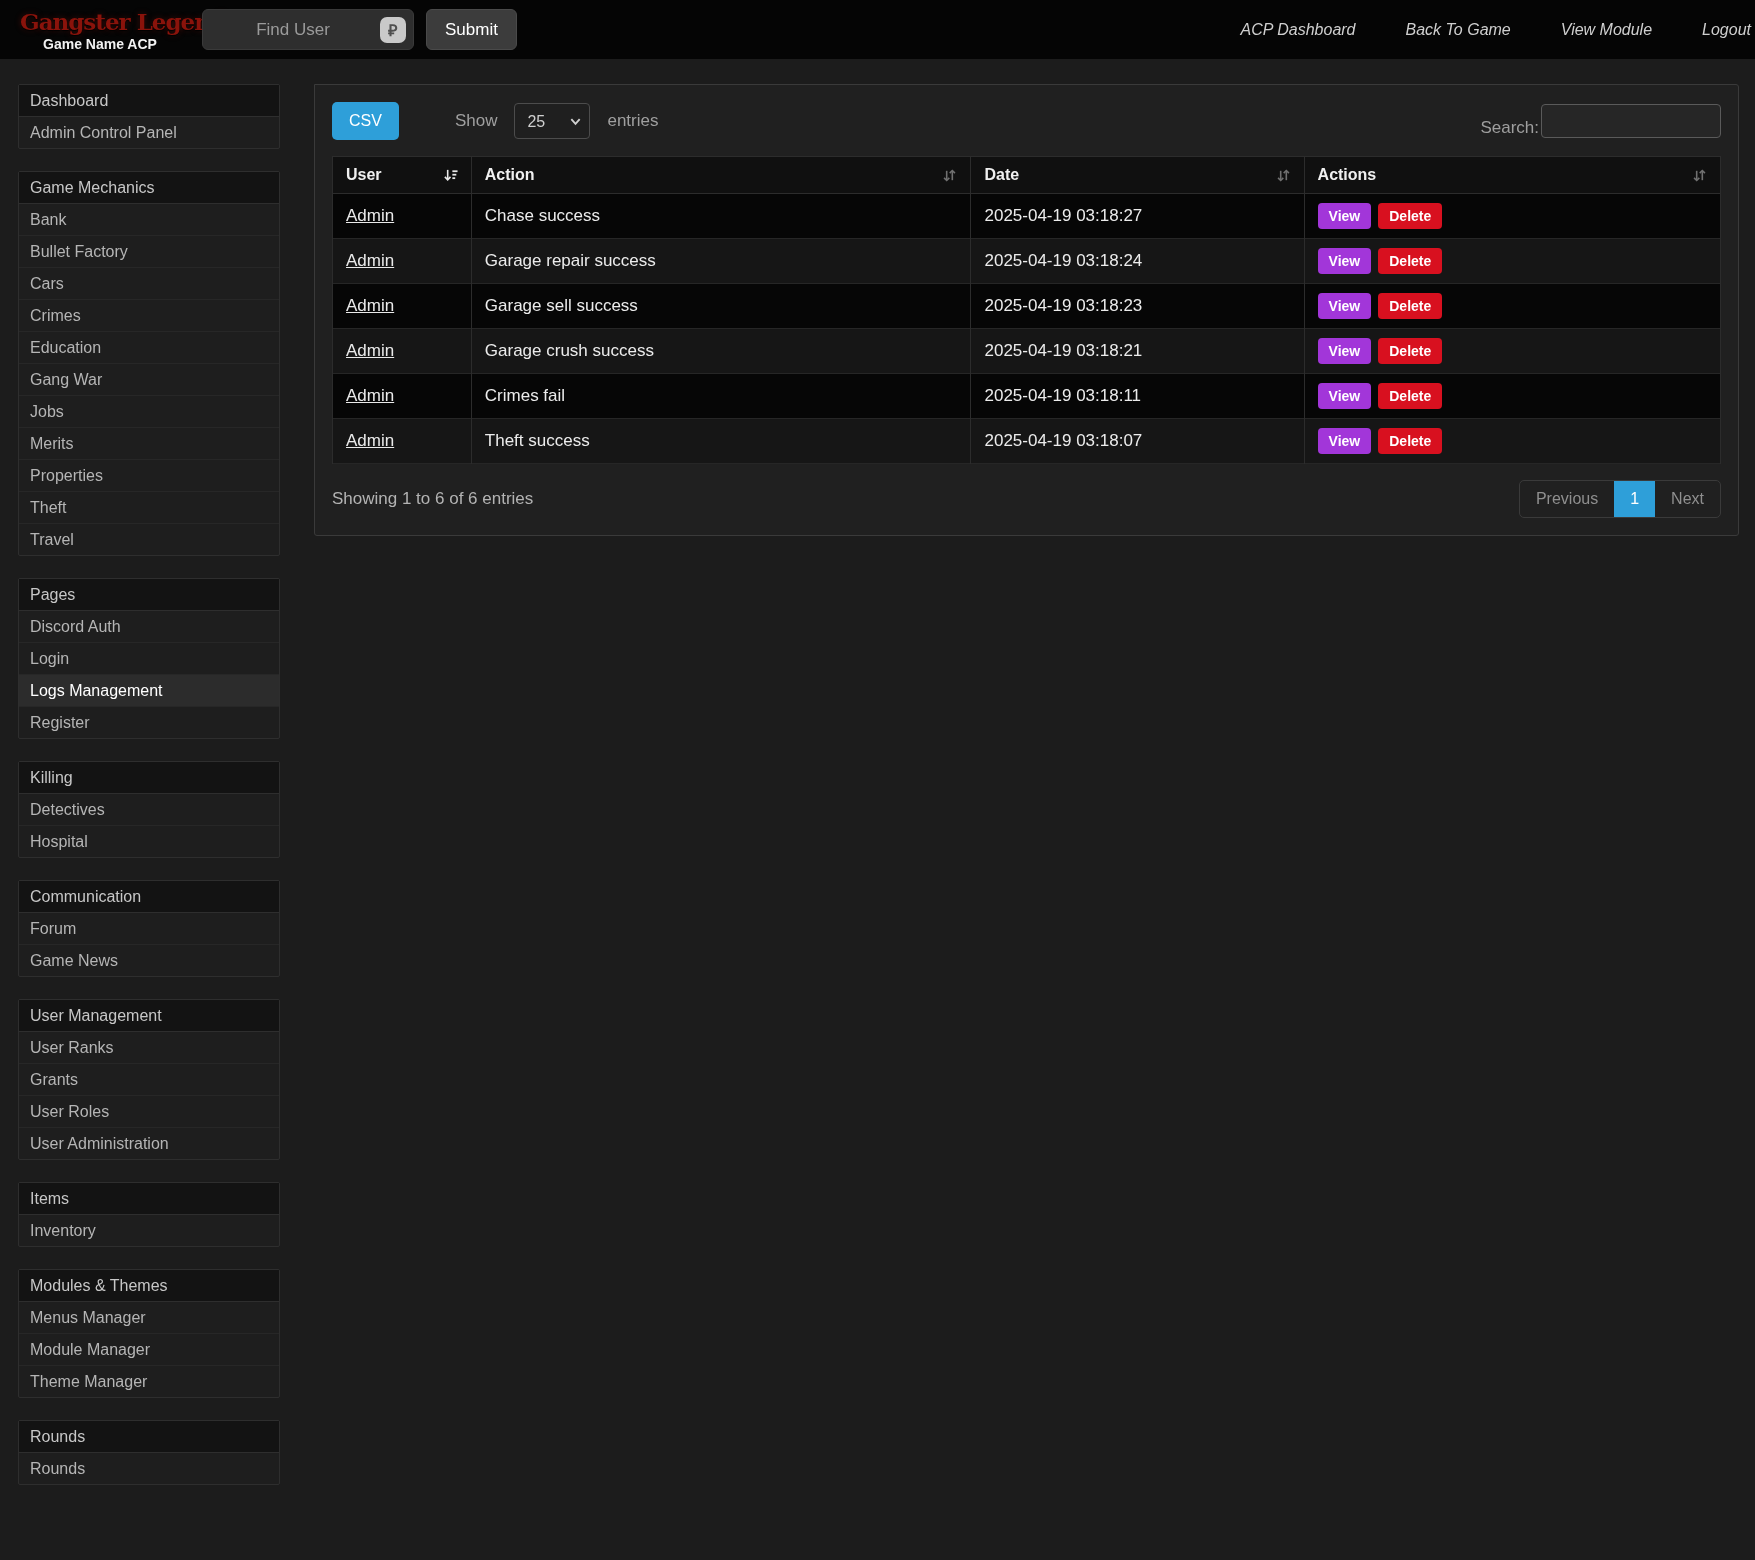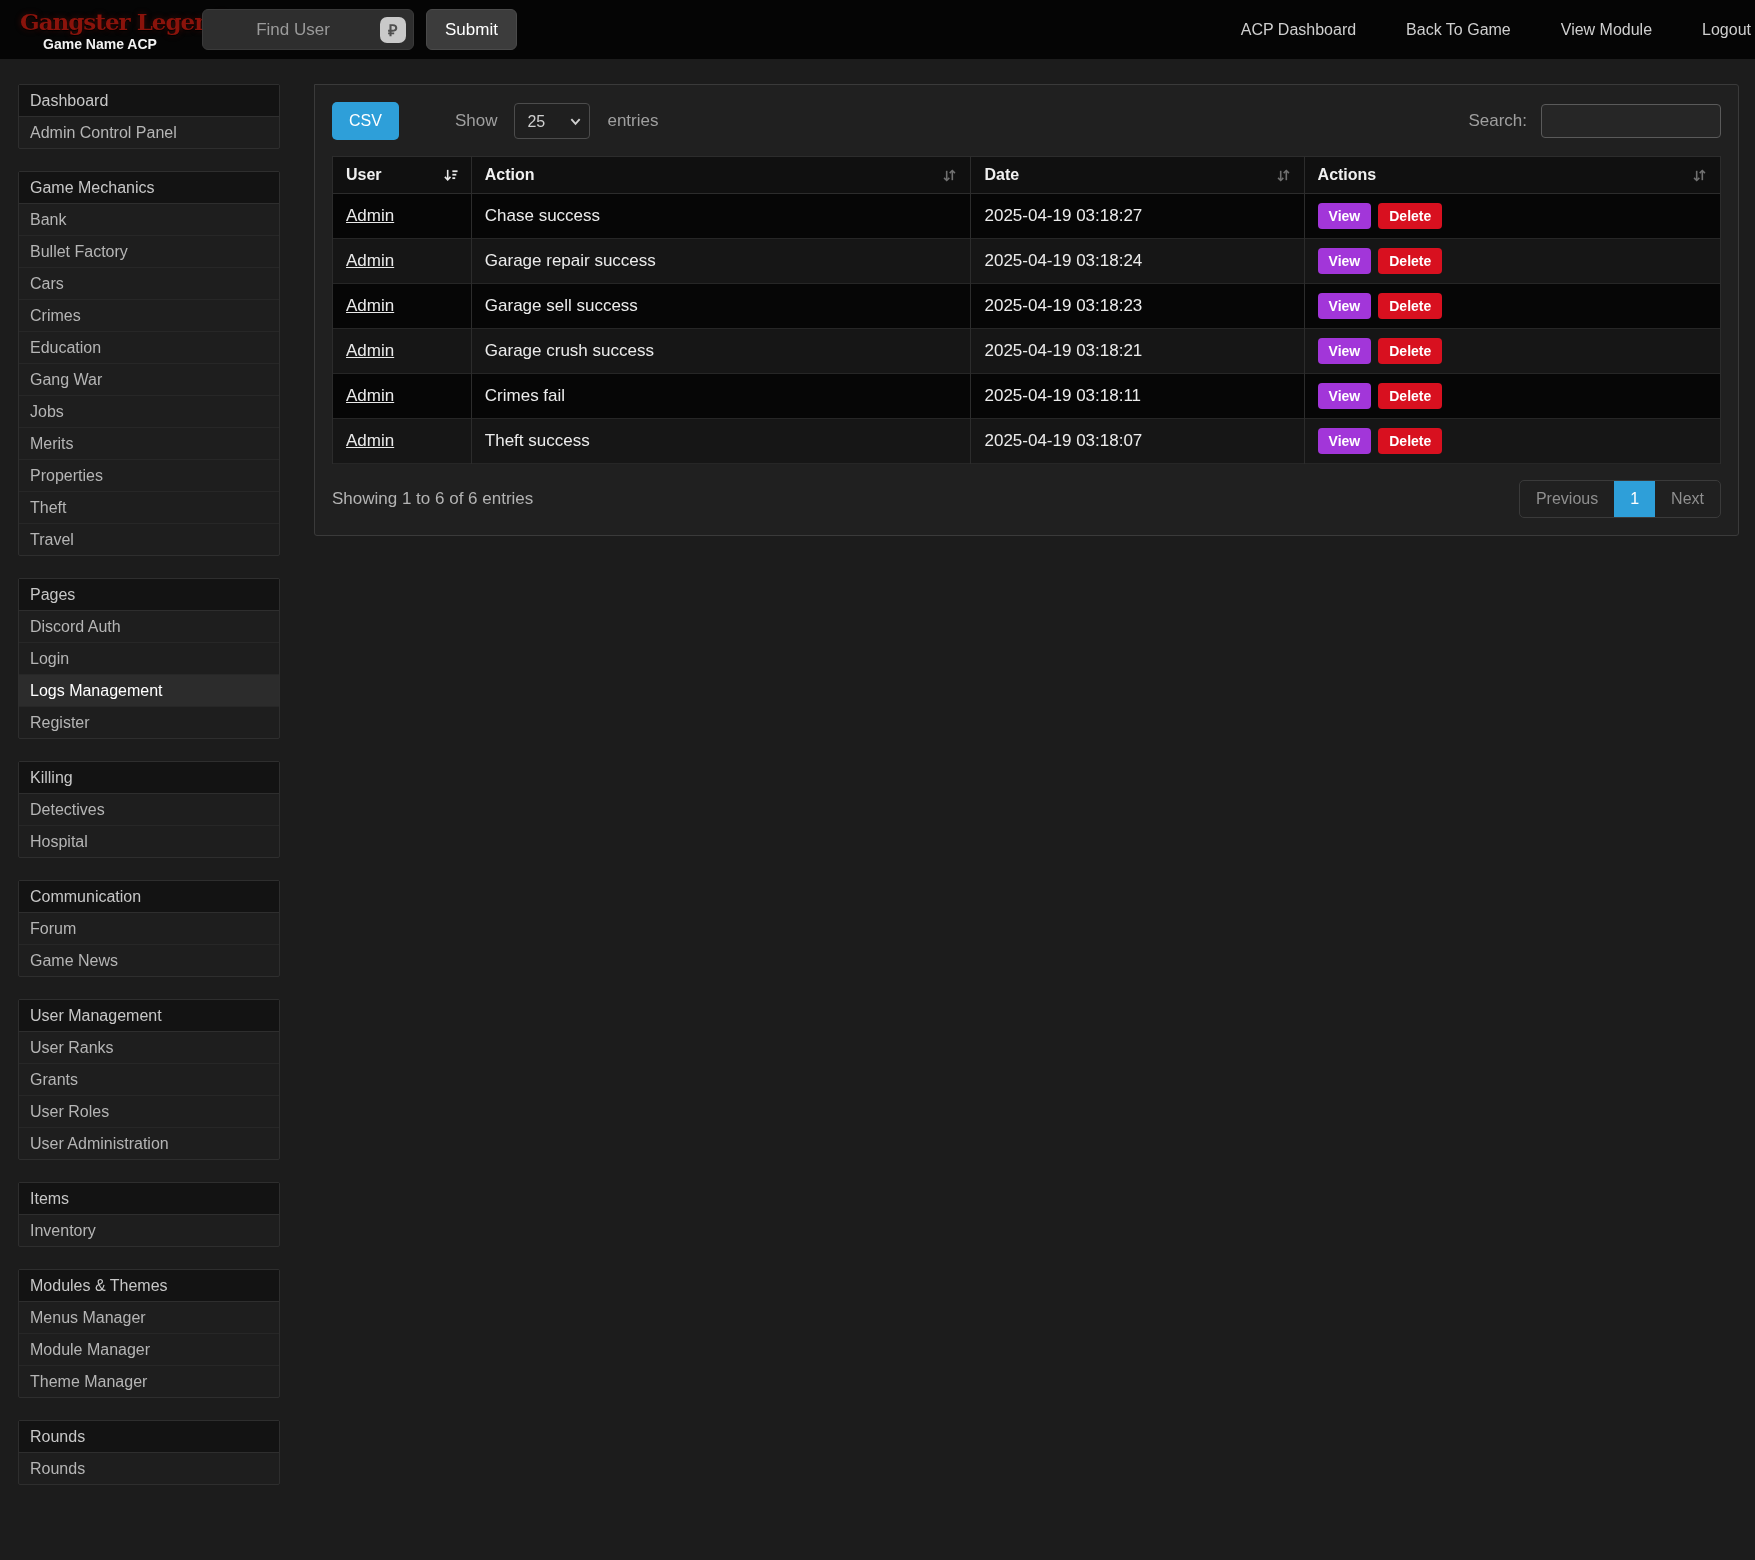--- a/index.html
+++ b/index.html
@@ -15,21 +15,21 @@
   .logo-sub { color:#f2f2f2; font-weight:bold; font-size:14px; margin-top:1px; }
   .find-user { position:relative; margin-left:22px; width:212px; height:41px; }
   .find-user input { width:100%; height:100%; background:#2e2e2e; border:1px solid #3a3a3a; border-radius:6px;
                      color:#ddd; font-size:17px; padding:0 44px 0 14px; outline:none; font-family:inherit;text-align:center; }
   .find-user input::placeholder { color:#9a9a9a; }
   .fu-icon { position:absolute; right:8px; top:8px; width:26px; height:26px; background:#c9c9c9; border-radius:7px;
              color:#4f4f4f; font-weight:bold; font-size:16px; display:flex; align-items:center; justify-content:center; }
   .submit-btn { margin-left:12px; height:41px; padding:0 18px; background:#3c3c3c; border:1px solid #4a4a4a;
                 border-radius:6px; color:#fff; font-size:17px; cursor:pointer; font-family:inherit; }
   .topnav { margin-left:auto; display:flex; gap:50px; padding-right:4px; }
-  .nav-link { color:#cfcfcf; font-size:16px; cursor:pointer; white-space:nowrap; }
+  .nav-link { color:#cfcfcf; font-size:16px; cursor:pointer; white-space:nowrap;font-style:italic; }
 
   
   .sidebar { position:absolute; left:18px; top:84px; width:262px; }
   .side-section { border:1px solid #2e2e2e; background:#1e1e1e; margin-bottom:22px; border-radius:2px; }
   .side-header { background:#131313; color:#c7c7c7; font-size:16px; line-height:19px; padding:6px 11px;
                  border-bottom:1px solid #2e2e2e; }
   .side-item { color:#b5b5b5; font-size:16px; line-height:19px; padding:6px 11px; border-bottom:1px solid #272727; cursor:pointer; }
   .side-item:last-child { border-bottom:none; }
   .side-item.active { background:#2c2c2c; color:#ffffff; }
 
@@ -43,21 +43,21 @@
 
   .toolbar { display:flex; align-items:center; margin-bottom:16px; }
   .csv-btn { background:var(--accent-blue,#2e9fd9); color:#fff; border:none; border-radius:5px; padding:10px 17px;
              font-size:16px; cursor:pointer; font-family:inherit; }
   .show-group { margin-left:56px; display:flex; align-items:center; gap:17px; color:#9f9f9f; font-size:17px; }
   .select-wrap { position:relative; width:76px; height:36px; }
   .select-wrap select { width:100%; height:100%; background:#1f1f1f; border:1px solid #4c4c4c; border-radius:4px;
                         color:#cfcfcf; font-size:16px; padding:0 26px 0 12px; appearance:none; -webkit-appearance:none;
                         outline:none; font-family:inherit; }
   .select-wrap svg { position:absolute; right:8px; top:12px; pointer-events:none; }
-  .search-group { margin-left:auto; display:flex; align-items:center; gap:14px; color:#9f9f9f; font-size:17px; }
+  .search-group { margin-left:auto; display:flex; align-items:flex-end; gap:2px; color:#9f9f9f; font-size:17px; }
   .search-group input { width:180px; height:34px; background:#262626; border:1px solid #5a5a5a; border-radius:4px;
                         color:#ddd; font-size:16px; padding:0 10px; outline:none; font-family:inherit; }
 
   table { width:100%; border-collapse:collapse; border:1px solid #2c2c2c; }
   th { background:#101010; color:#f0f0f0; text-align:left; font-size:16px; padding:9px 13px;
        border:1px solid #2c2c2c; cursor:pointer; }
   .th-inner { display:flex; align-items:center; justify-content:space-between; gap:8px; }
   td { padding:9px 13px; border-left:1px solid #2c2c2c; border-right:1px solid #2c2c2c; color:#ececec; font-size:17px; }
   tbody tr { border-bottom:1px solid #262626; }
   tbody tr:nth-child(odd)  { background:#060606; }

